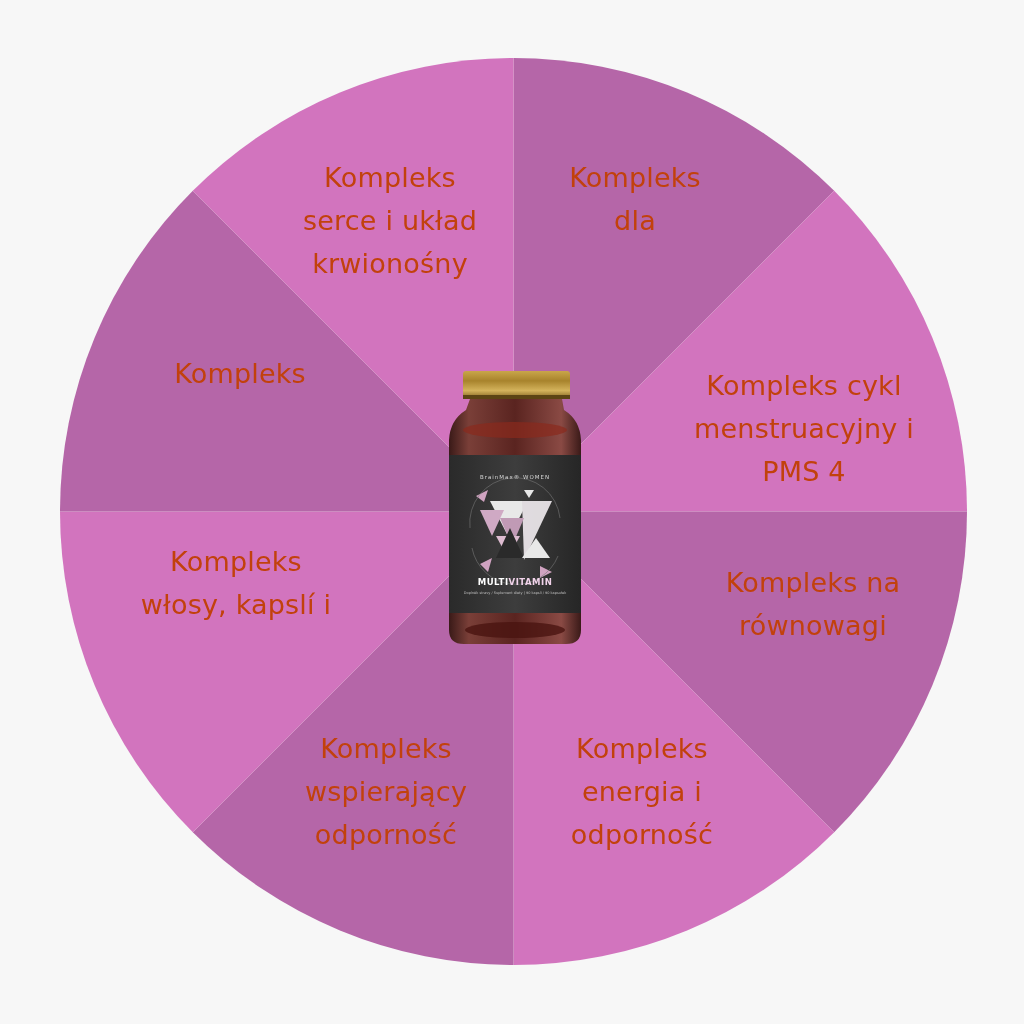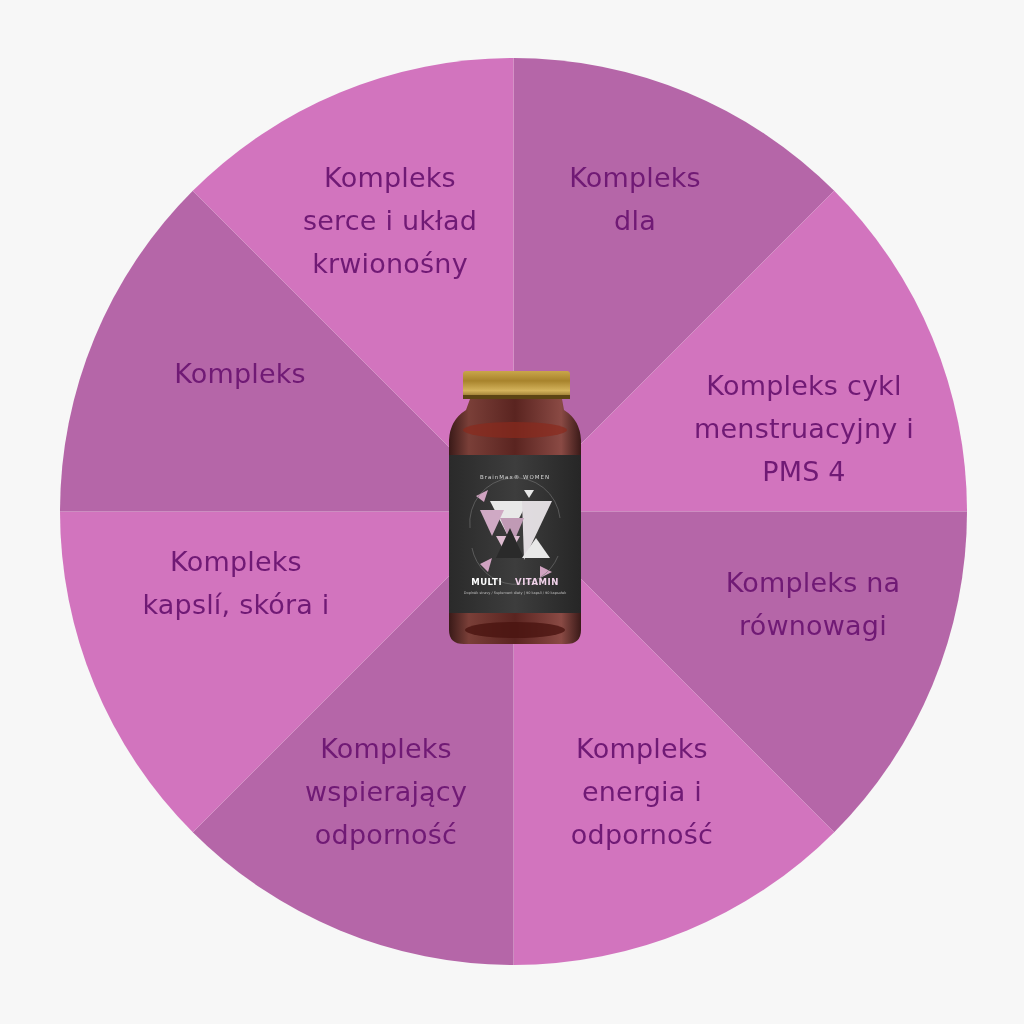--- a/index.html
+++ b/index.html
@@ -19,21 +19,21 @@
     #wheel {
       position: absolute;
       left: 0;
       top: 0;
       width: 1024px;
       height: 1024px;
     }
     .seg-label {
       position: absolute;
       transform: translate(-50%, 0);
-      color: #701a75;
+      color: #c2410c;
       font-family: "DejaVu Sans", sans-serif;
       font-weight: normal;
       font-size: 27px;
       line-height: 43px;
       text-align: center;
       white-space: nowrap;
       letter-spacing: 0.2px;
     }
     .seg-label span {
       display: block;
@@ -62,21 +62,21 @@
       left: 0;
       width: 150px;
       top: 209px;
       text-align: center;
       font-family: "DejaVu Sans", sans-serif;
       font-weight: bold;
       font-size: 8.5px;
       letter-spacing: 0.5px;
     }
     .jar-title .multi { color: #ffffff; }
-    .jar-title .vit { color: #f1d3ea; padding-left: 13px; }
+    .jar-title .vit { color: #f1d3ea; }
     .jar-sub {
       position: absolute;
       left: 0;
       width: 150px;
       top: 223px;
       text-align: center;
       font-family: "DejaVu Sans", sans-serif;
       font-size: 3.5px;
       color: #bdbdbd;
       line-height: 5px;
@@ -129,21 +129,21 @@
   </div>
 
   <div class="seg-label" style="left:386px; top:727px;">
     <span>Kompleks</span>
     <span>wspierający</span>
     <span>odporność</span>
   </div>
 
   <div class="seg-label" style="left:236px; top:540px;">
     <span>Kompleks</span>
-    <span>kapslí, skóra i</span>
+    <span>włosy, kapslí i</span>
   </div>
 
   <div class="seg-label" style="left:240px; top:352px;">
     <span>Kompleks</span>
   </div>
 
   <div class="seg-label" style="left:390px; top:156px;">
     <span>Kompleks</span>
     <span>serce i układ</span>
     <span>krwionośny</span>

